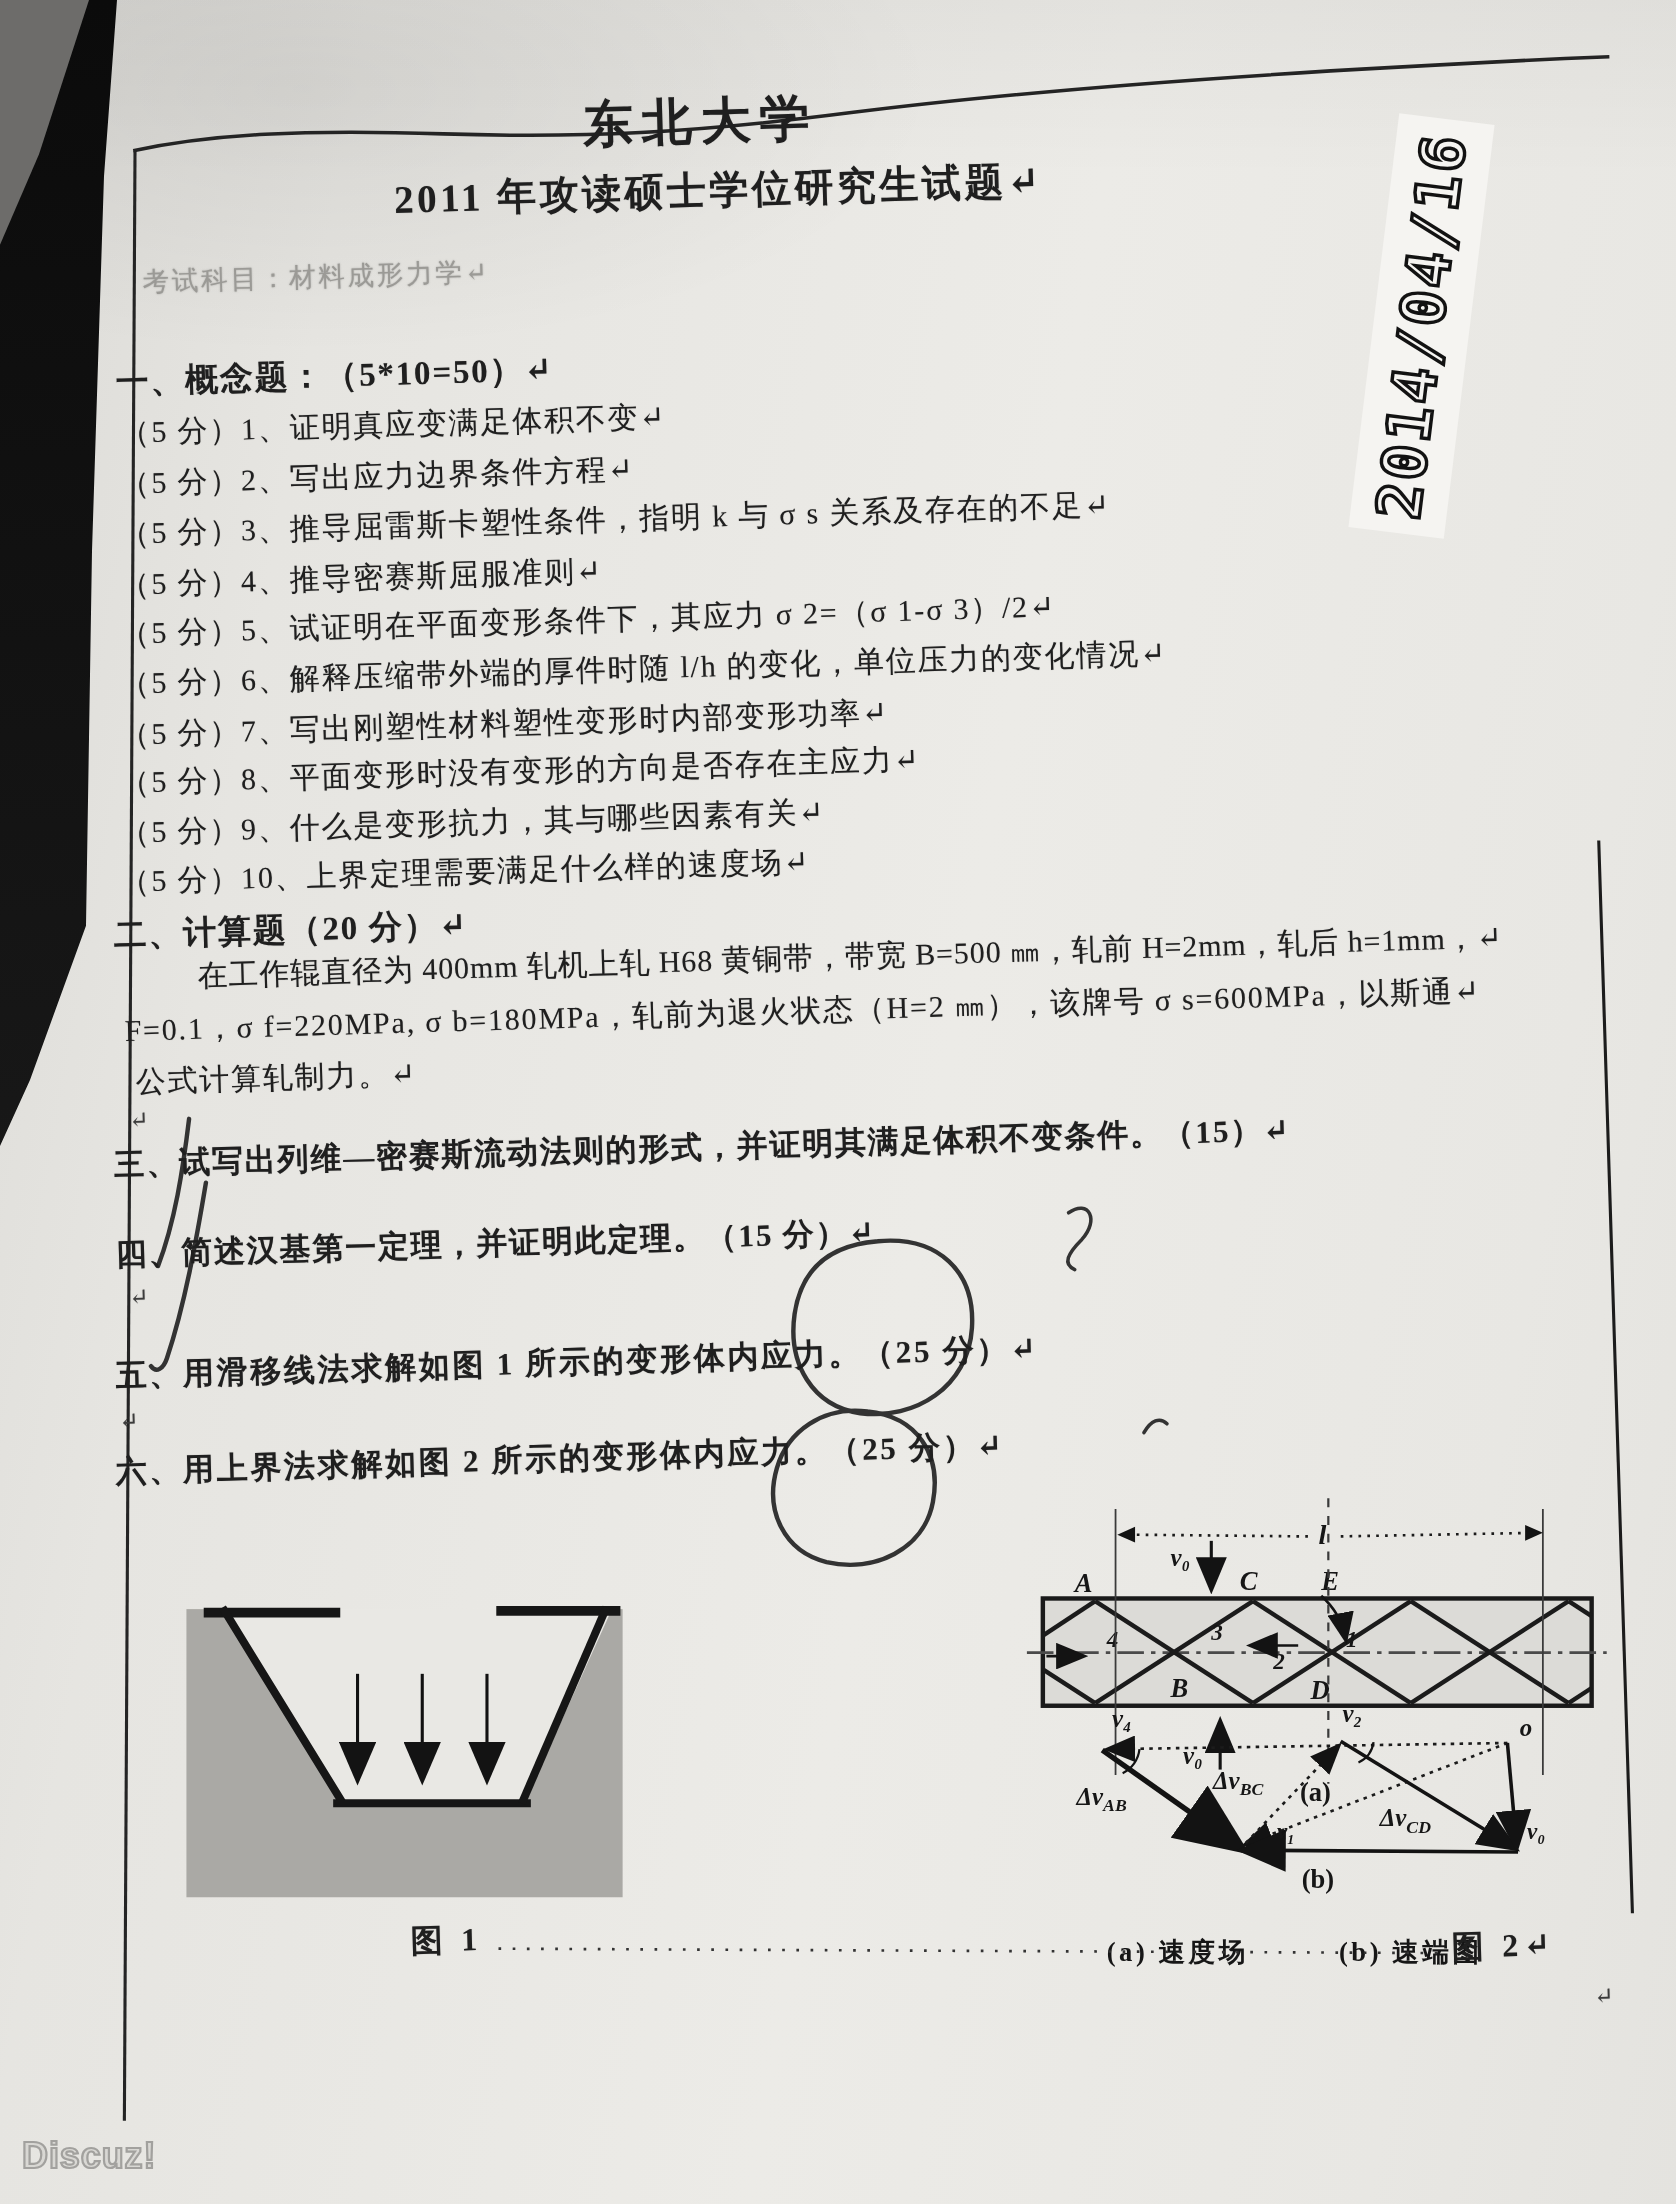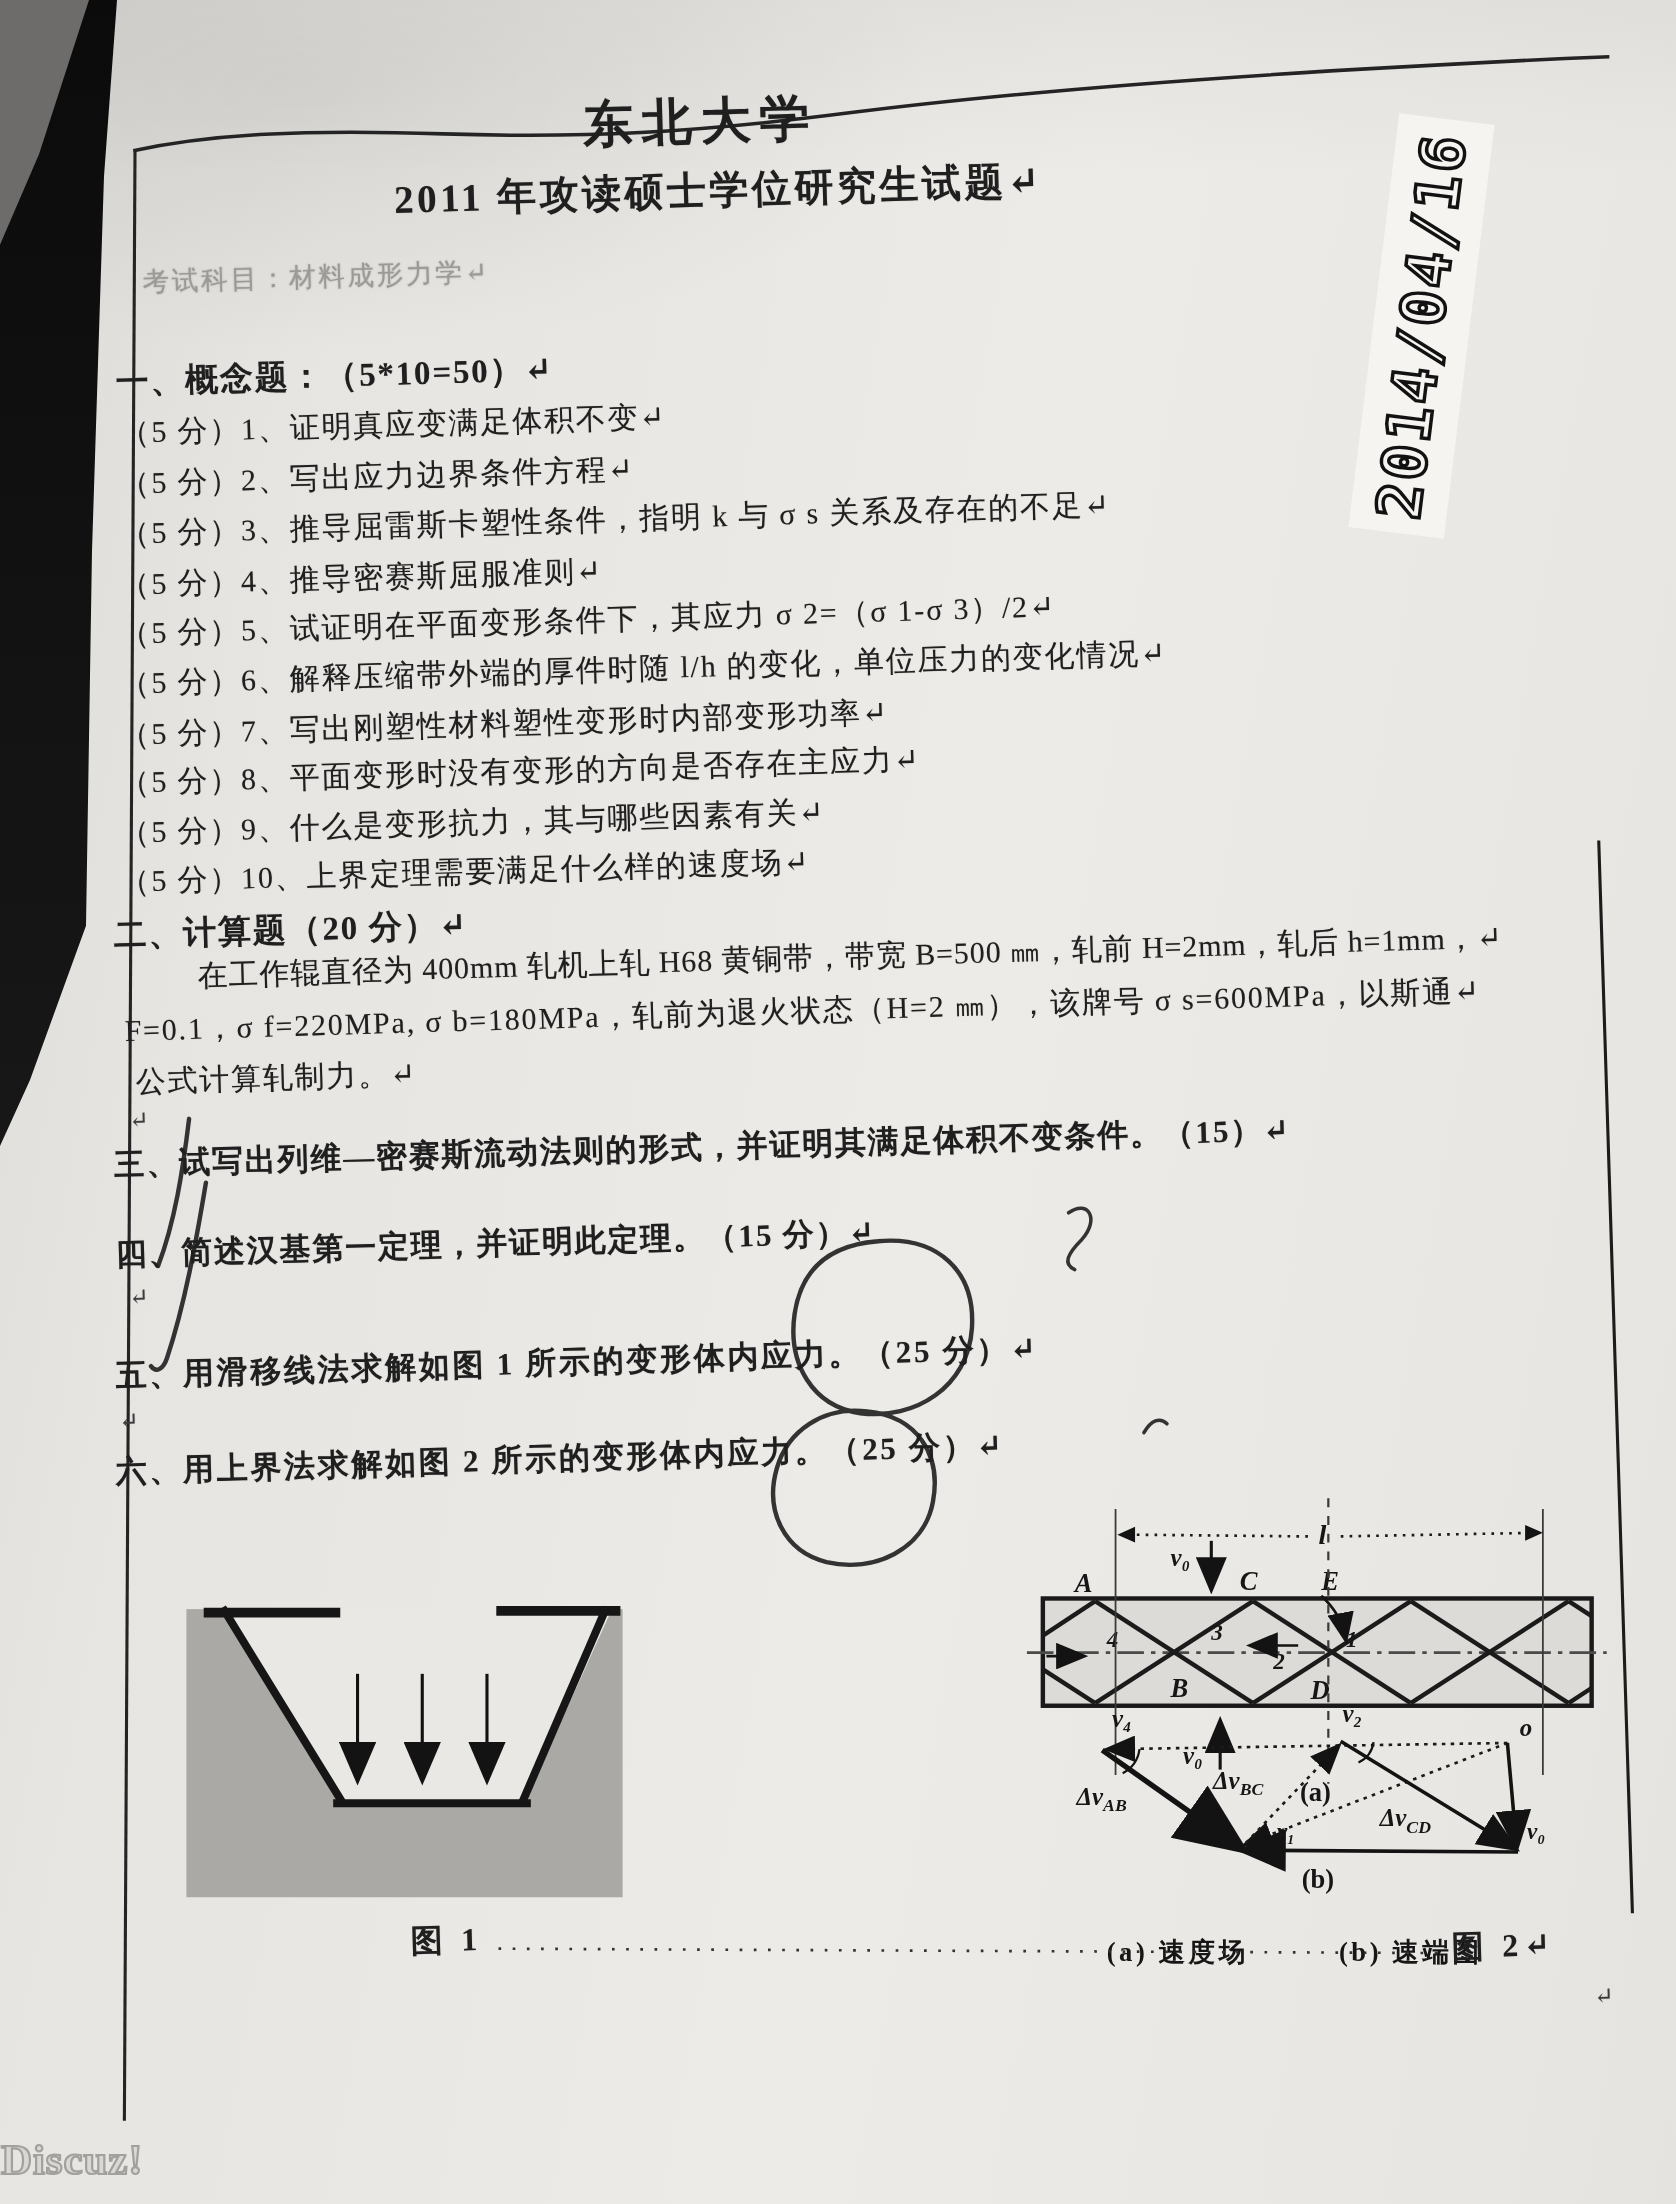--- a/index.html
+++ b/index.html
@@ -28,23 +28,23 @@
   svg text{fill:#161616;}
   .figlab{font-size:32px;font-weight:700;letter-spacing:5.3px;}
   
   #stamp{position:absolute;left:1213px;top:278px;width:417px;height:96px;
          transform:rotate(-83deg);transform-origin:center;
          background:#f5f4f1;display:flex;align-items:center;justify-content:center;}
   #stamp span{font-family:"DejaVu Sans Mono","Liberation Mono",monospace;
          font-size:60px;font-weight:700;letter-spacing:2.7px;
          color:#f5f4f1;-webkit-text-stroke:3.5px #121212;}
   
-  #watermark{position:absolute;left:1px;top:2135px;
-         font-family:Liberation Serif, serif;
-         font-size:43px;font-weight:700;letter-spacing:0.9px;
+  #watermark{position:absolute;left:22px;top:2135px;
+         font-family:Liberation Sans, sans-serif;
+         font-size:36px;font-weight:700;letter-spacing:0.9px;
          color:rgba(175,174,171,.25);-webkit-text-stroke:2.2px #a2a19e;}
 </style>
 </head>
 <body>
 
 <div id="photo">
 
   <div id="paper"></div>
   <div id="paper-shade"></div>
   <div id="edge-dark"></div>

